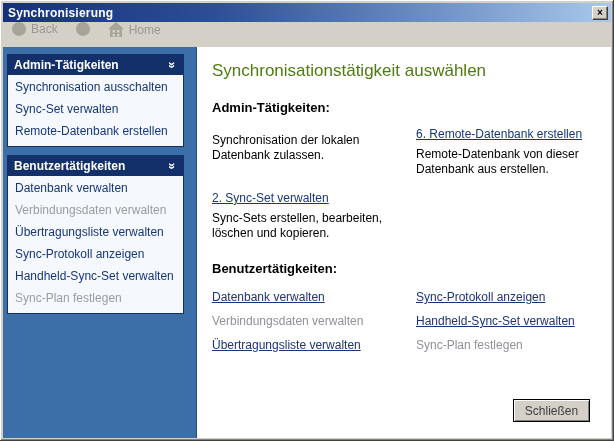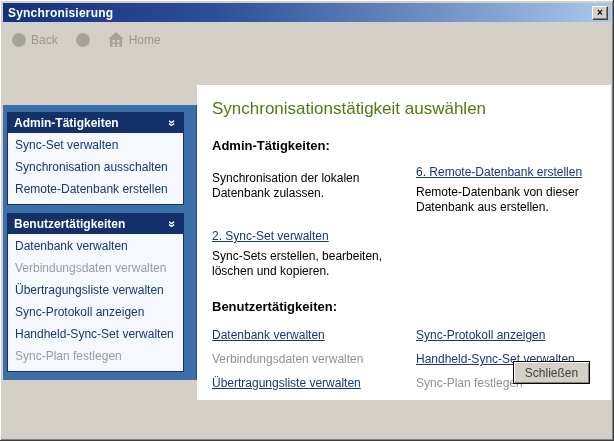--- a/index.html
+++ b/index.html
@@ -31,34 +31,34 @@
     background:#d4d0c8;
     border:1px solid; border-color:#ffffff #404040 #404040 #ffffff;
     box-shadow: inset -1px -1px 0 #808080;
     font-size:10px; font-weight:bold; line-height:11px; text-align:center;
     color:#000; cursor:default;
   }
 
   
   .toolbar {
     height:25px; background:#d4d0c8;
-    display:flex; align-items:flex-end;
+    display:flex; align-items:flex-start;
     padding-left:9px;
     color:#9b9890; font-size:12px;
   }
   .tb-group { display:flex; align-items:center; }
   .circle-icon {
     width:14px; height:14px; border-radius:50%;
     background:#a7a49a; display:inline-block;
   }
   .tb-label { margin-left:5px; } .sp18 { width:18px; }
   .home-icon { width:16px; height:15px; display:inline-block; }
 
   
-  .body { display:flex; height:391px;align-items:center; }
+  .body { display:flex; height:391px; }
 
   
   .sidebar {
     width:194px; background:#3c6fa8;
     border-right:1px solid #24507f;
     padding:7px 12px 0 4px;
   }
   .side-section { margin-bottom:8px; }
   .side-header {
     height:21px; background:#14306b;
@@ -165,22 +165,22 @@
   <div class="body">
 
     <div class="sidebar">
 
       <div class="side-section">
         <div class="side-header">
           <span>Admin-Tätigkeiten</span>
           <span class="chev">»</span>
         </div>
         <div class="side-body">
+          <div class="side-item">Synchronisation ausschalten</div>
           <div class="side-item">Sync-Set verwalten</div>
-          <div class="side-item">Synchronisation ausschalten</div>
           <div class="side-item">Remote-Datenbank erstellen</div>
         </div>
       </div>
 
       <div class="side-section">
         <div class="side-header">
           <span>Benutzertätigkeiten</span>
           <span class="chev">»</span>
         </div>
         <div class="side-body">

